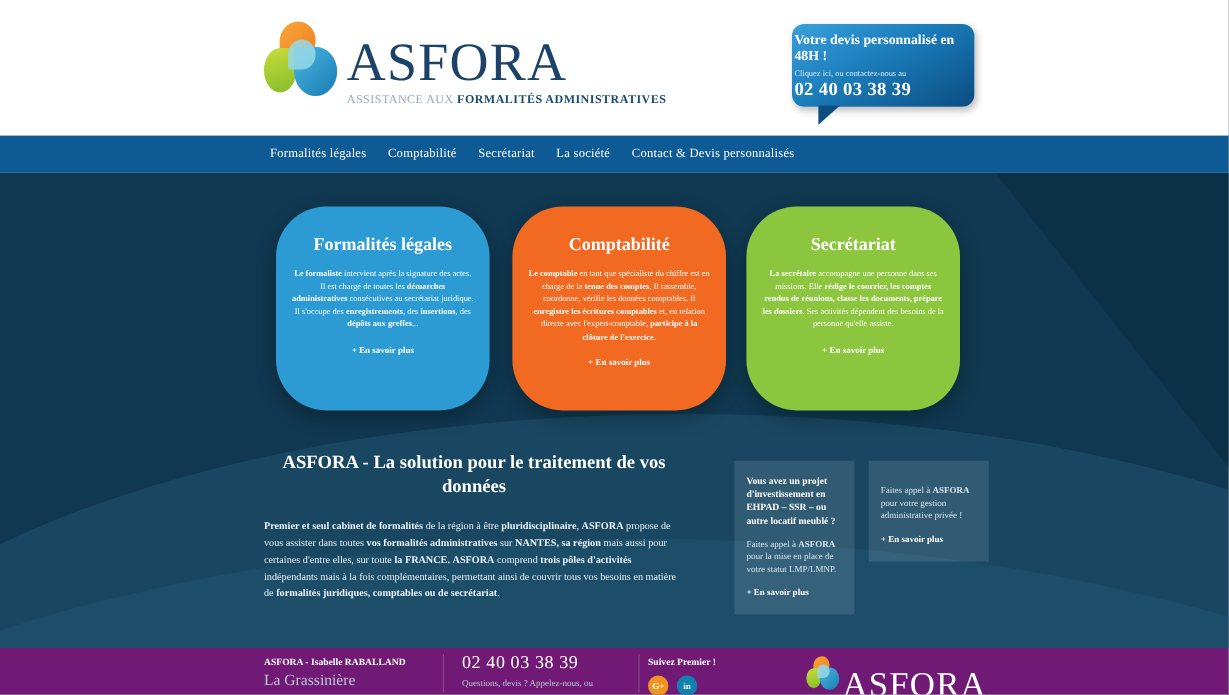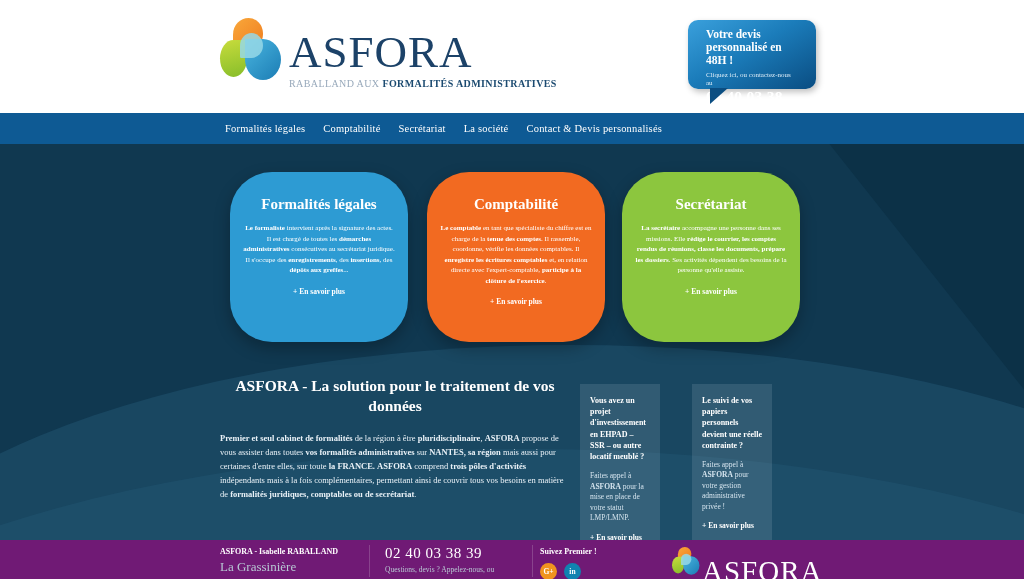--- a/index.html
+++ b/index.html
@@ -15,23 +15,23 @@
   .petal-green  { left:0;    top:24px; width:27px; height:37px; background:linear-gradient(165deg,#c8dc3c,#86bd2a); border-radius:50% 0 50% 50%; }
   .petal-blue   { left:25px; top:23px; width:36px; height:41px; background:linear-gradient(135deg,#4ab6e0,#1b7cb4); border-radius:0 50% 50% 50%; }
   .petal-teal   { left:20px; top:17px; width:23px; height:25px; background:rgba(150,216,230,0.85); border-radius:50% 50% 50% 6%; }
   .logo-text { margin-left:7px; }
   .logo-name { font-size:45px; line-height:1.0; color:#1c4268; letter-spacing:1px; margin-top:14px; }
   .logo-tagline { font-size:10px; letter-spacing:0.4px; margin-top:3px; }
   .tagline-light { color:#98a9bb; }
   .tagline-bold  { color:#1b4a70; font-weight:bold; }
 
   
-  .bubble { position:absolute; left:688px; top:20px; width:128px; height:69px; border-radius:10px;
+  .bubble { position:absolute; left:660px; top:20px; width:152px; height:69px; border-radius:10px;
             background:linear-gradient(150deg,#3aa0dc 0%, #1b7cba 45%, #0a4d82 100%);
-            padding:8px 18px; color:#fff; cursor:pointer; box-shadow:2px 3px 6px rgba(0,0,0,0.25); }
+            padding:8px 2px; color:#fff; cursor:pointer; box-shadow:2px 3px 6px rgba(0,0,0,0.25); }
   .bubble::after { content:""; position:absolute; left:22px; bottom:-15px; width:0; height:0;
                    border-top:16px solid #0b4e82; border-right:18px solid transparent; }
   .bubble-title { font-size:11.5px; font-weight:bold; line-height:1.15; }
   .bubble-sub   { font-size:7px; margin-top:3px; color:#dcecf7; }
   .bubble-phone { font-size:15.5px; font-weight:bold; margin-top:1px; letter-spacing:0.3px; }
 
   
   #nav { position:absolute; top:113px; left:0; width:1024px; height:31px; background:#0e5a94;
          display:flex; align-items:center; padding-left:225px; gap:18px; }
   .nav-item { color:#ffffff; font-size:10.5px; letter-spacing:0.2px; cursor:pointer; white-space:nowrap; }
@@ -50,22 +50,22 @@
   .card-orange { left:427px; background:#f26a21; }
   .card-green  { left:622px; background:#8cc63e; }
   .card-title { font-size:15px; font-weight:bold; margin-top:24px; }
   .card-body  { font-size:7px; line-height:1.5; margin:10px 13px 0; color:#ffffff; }
   .card-link  { display:inline-block; font-size:7.5px; font-weight:bold; margin-top:11px; cursor:pointer; }
 
   .intro { position:absolute; left:220px; top:232px; width:350px; color:#fff; }
   .intro-title { font-size:15.5px; font-weight:bold; line-height:1.3;text-align:center; }
   .intro-body  { font-size:8.5px; line-height:1.65; margin-top:15px; color:#e9f1f7; }
 
-  .promo { position:absolute; top:240px; width:80px; background:rgba(214,233,242,0.13); padding:11px 10px;
-           color:#fff; }
+  .promo { position:absolute; top:240px; width:100px; background:rgba(214,233,242,0.13); padding:11px 10px;
+           color:#fff;margin-left:32px; }
   .promo-1 { left:580px; }
   .promo-2 { left:692px; }
   .promo-title { font-size:8px; font-weight:bold; line-height:1.4; }
   .promo-body  { font-size:7.5px; line-height:1.4; margin-top:9px; color:#d5e4ee; }
   .promo-link  { display:inline-block; font-size:7.5px; font-weight:bold; margin-top:9px; cursor:pointer; }
 
   
   #footer { position:absolute; top:540px; left:0; width:1024px; height:39px; background:#701a75; }
   .f-divider { position:absolute; top:5px; width:1px; height:32px; background:rgba(255,255,255,0.18); }
   .f-col1 { position:absolute; left:220px; top:7px; }
@@ -94,21 +94,21 @@
     <div class="logo">
       <div class="logo-icon">
         <div class="petal petal-orange"></div>
         <div class="petal petal-green"></div>
         <div class="petal petal-blue"></div>
         <div class="petal petal-teal"></div>
       </div>
       <div class="logo-text">
         <div class="logo-name">ASFORA</div>
         <div class="logo-tagline">
-          <span class="tagline-light">RABALLAND AUX </span><span class="tagline-bold">FORMALITÉS ADMINISTRATIVES</span>
+          <span class="tagline-light">ASSISTANCE AUX </span><span class="tagline-bold">FORMALITÉS ADMINISTRATIVES</span>
         </div>
       </div>
     </div>
 
     <div class="bubble">
       <div class="bubble-title">Votre devis personnalisé en 48H !</div>
       <div class="bubble-sub">Cliquez ici, ou contactez-nous au</div>
       <div class="bubble-phone">02 40 03 38 39</div>
     </div>
   </div>
@@ -149,21 +149,20 @@
       <div class="intro-body"><b>Premier et seul cabinet de formalités</b><span> de la région à être </span><b>pluridisciplinaire</b><span>, </span><b>ASFORA</b><span> propose de vous assister dans toutes </span><b>vos formalités administratives</b><span> sur </span><b>NANTES, sa région</b><span> mais aussi pour certaines d'entre elles, sur toute </span><b>la FRANCE.</b><span> </span><b>ASFORA</b><span> comprend </span><b>trois pôles d'activités</b><span> indépendants mais à la fois complémentaires, permettant ainsi de couvrir tous vos besoins en matière de </span><b>formalités juridiques, comptables ou de secrétariat</b><span>.</span></div>
     </div>
 
     <div class="promo promo-1">
       <div class="promo-title">Vous avez un projet d'investissement en EHPAD – SSR – ou autre locatif meublé ?</div>
       <div class="promo-body"><span>Faites appel à </span><b>ASFORA</b><span> pour la mise en place de votre statut LMP/LMNP.</span></div>
       <span class="promo-link">+ En savoir plus</span>
     </div>
 
     <div class="promo promo-2">
-      <div class="promo-title">Le suivi de vos papiers personnels devient une réelle contrainte ?</div>
       <div class="promo-body"><span>Faites appel à </span><b>ASFORA</b><span> pour votre gestion administrative privée !</span></div>
       <span class="promo-link">+ En savoir plus</span>
     </div>
   </div>
 
   <div id="footer">
     <div class="f-col1">
       <div class="f-name">ASFORA - Isabelle RABALLAND</div>
       <div class="f-addr">La Grassinière</div>
       <div class="f-addr">27bis, rue du Clos des Suivez</div>

